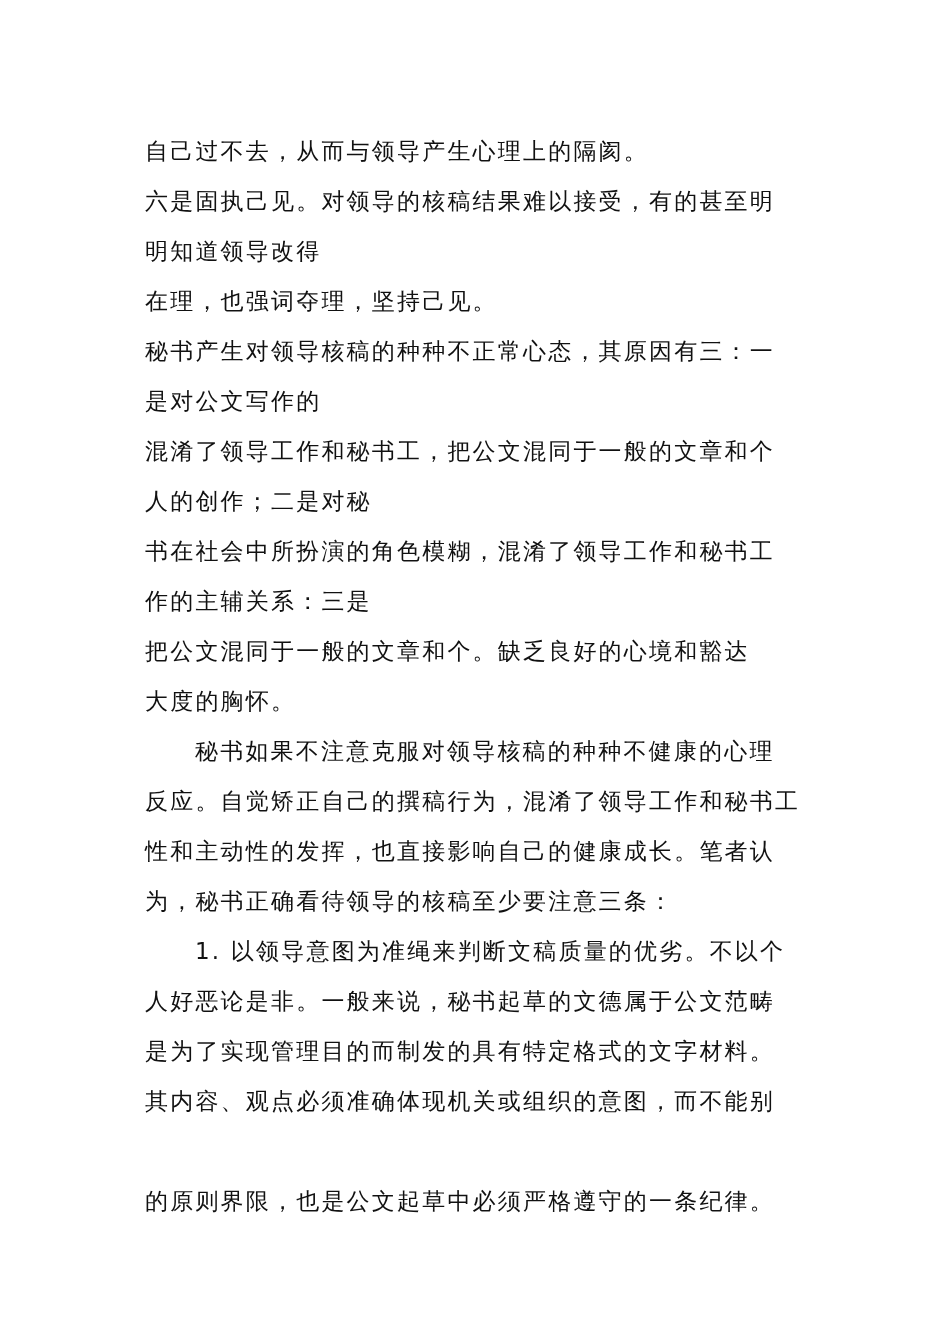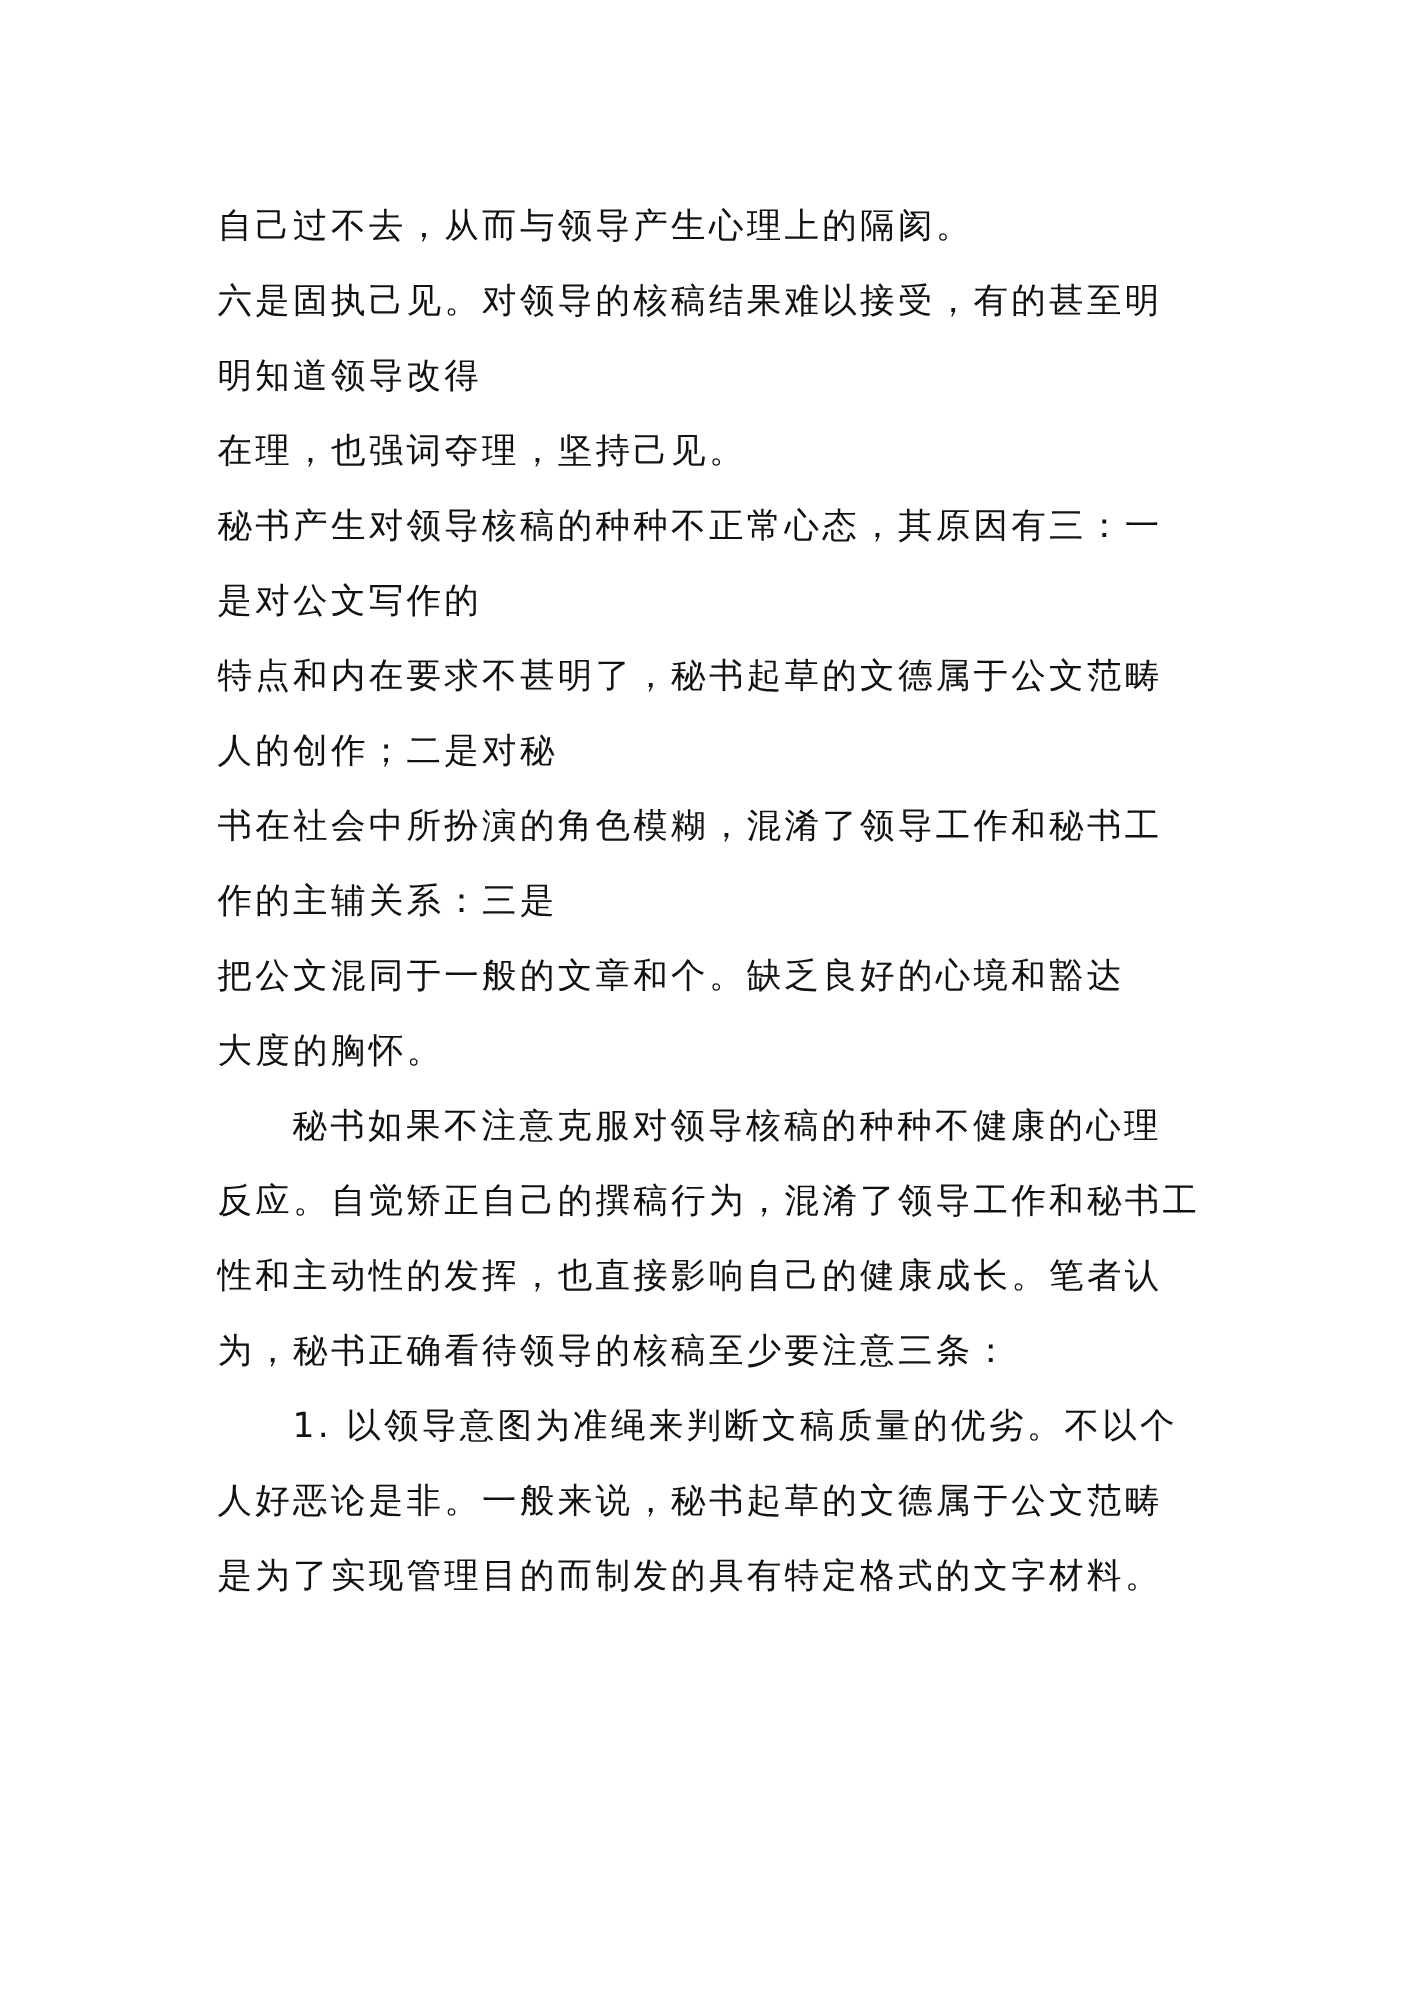--- a/index.html
+++ b/index.html
@@ -39,26 +39,28 @@
 </head>
 <body>
 
 <div class="page">
   <div class="line" style="top:131px">自己过不去，从而与领导产生心理上的隔阂。</div>
   <div class="line" style="top:181px">六是固执己见。对领导的核稿结果难以接受，有的甚至明</div>
   <div class="line" style="top:231px">明知道领导改得</div>
   <div class="line" style="top:281px">在理，也强词夺理，坚持己见。</div>
   <div class="line" style="top:331px">秘书产生对领导核稿的种种不正常心态，其原因有三：一</div>
   <div class="line" style="top:381px">是对公文写作的</div>
-  <div class="line" style="top:431px">特点和内在要求不甚明了，秘书起草的文德属于公文范畴</div>
+  <div class="line" style="top:431px">混淆了领导工作和秘书工，把公文混同于一般的文章和个</div>
   <div class="line" style="top:481px">人的创作；二是对秘</div>
   <div class="line" style="top:531px">书在社会中所扮演的角色模糊，混淆了领导工作和秘书工</div>
   <div class="line" style="top:581px">作的主辅关系：三是</div>
   <div class="line" style="top:631px">把公文混同于一般的文章和个。缺乏良好的心境和豁达</div>
   <div class="line" style="top:681px">大度的胸怀。</div>
   <div class="line indent" style="top:731px">秘书如果不注意克服对领导核稿的种种不健康的心理</div>
   <div class="line" style="top:781px">反应。自觉矫正自己的撰稿行为，混淆了领导工作和秘书工</div>
   <div class="line" style="top:831px">性和主动性的发挥，也直接影响自己的健康成长。笔者认</div>
   <div class="line" style="top:881px">为，秘书正确看待领导的核稿至少要注意三条：</div>
   <div class="line indent" style="top:931px">1. 以领导意图为准绳来判断文稿质量的优劣。不以个</div>
   <div class="line" style="top:981px">人好恶论是非。一般来说，秘书起草的文德属于公文范畴</div>
   <div class="line" style="top:1031px">是为了实现管理目的而制发的具有特定格式的文字材料。</div>
+  <div class="line" style="top:1081px">其内容、观点必须准确体现机关或组织的意图，而不能别</div>
+  <div class="line" style="top:1181px">的原则界限，也是公文起草中必须严格遵守的一条纪律。</div>
 </div>
 
 </body></html>

